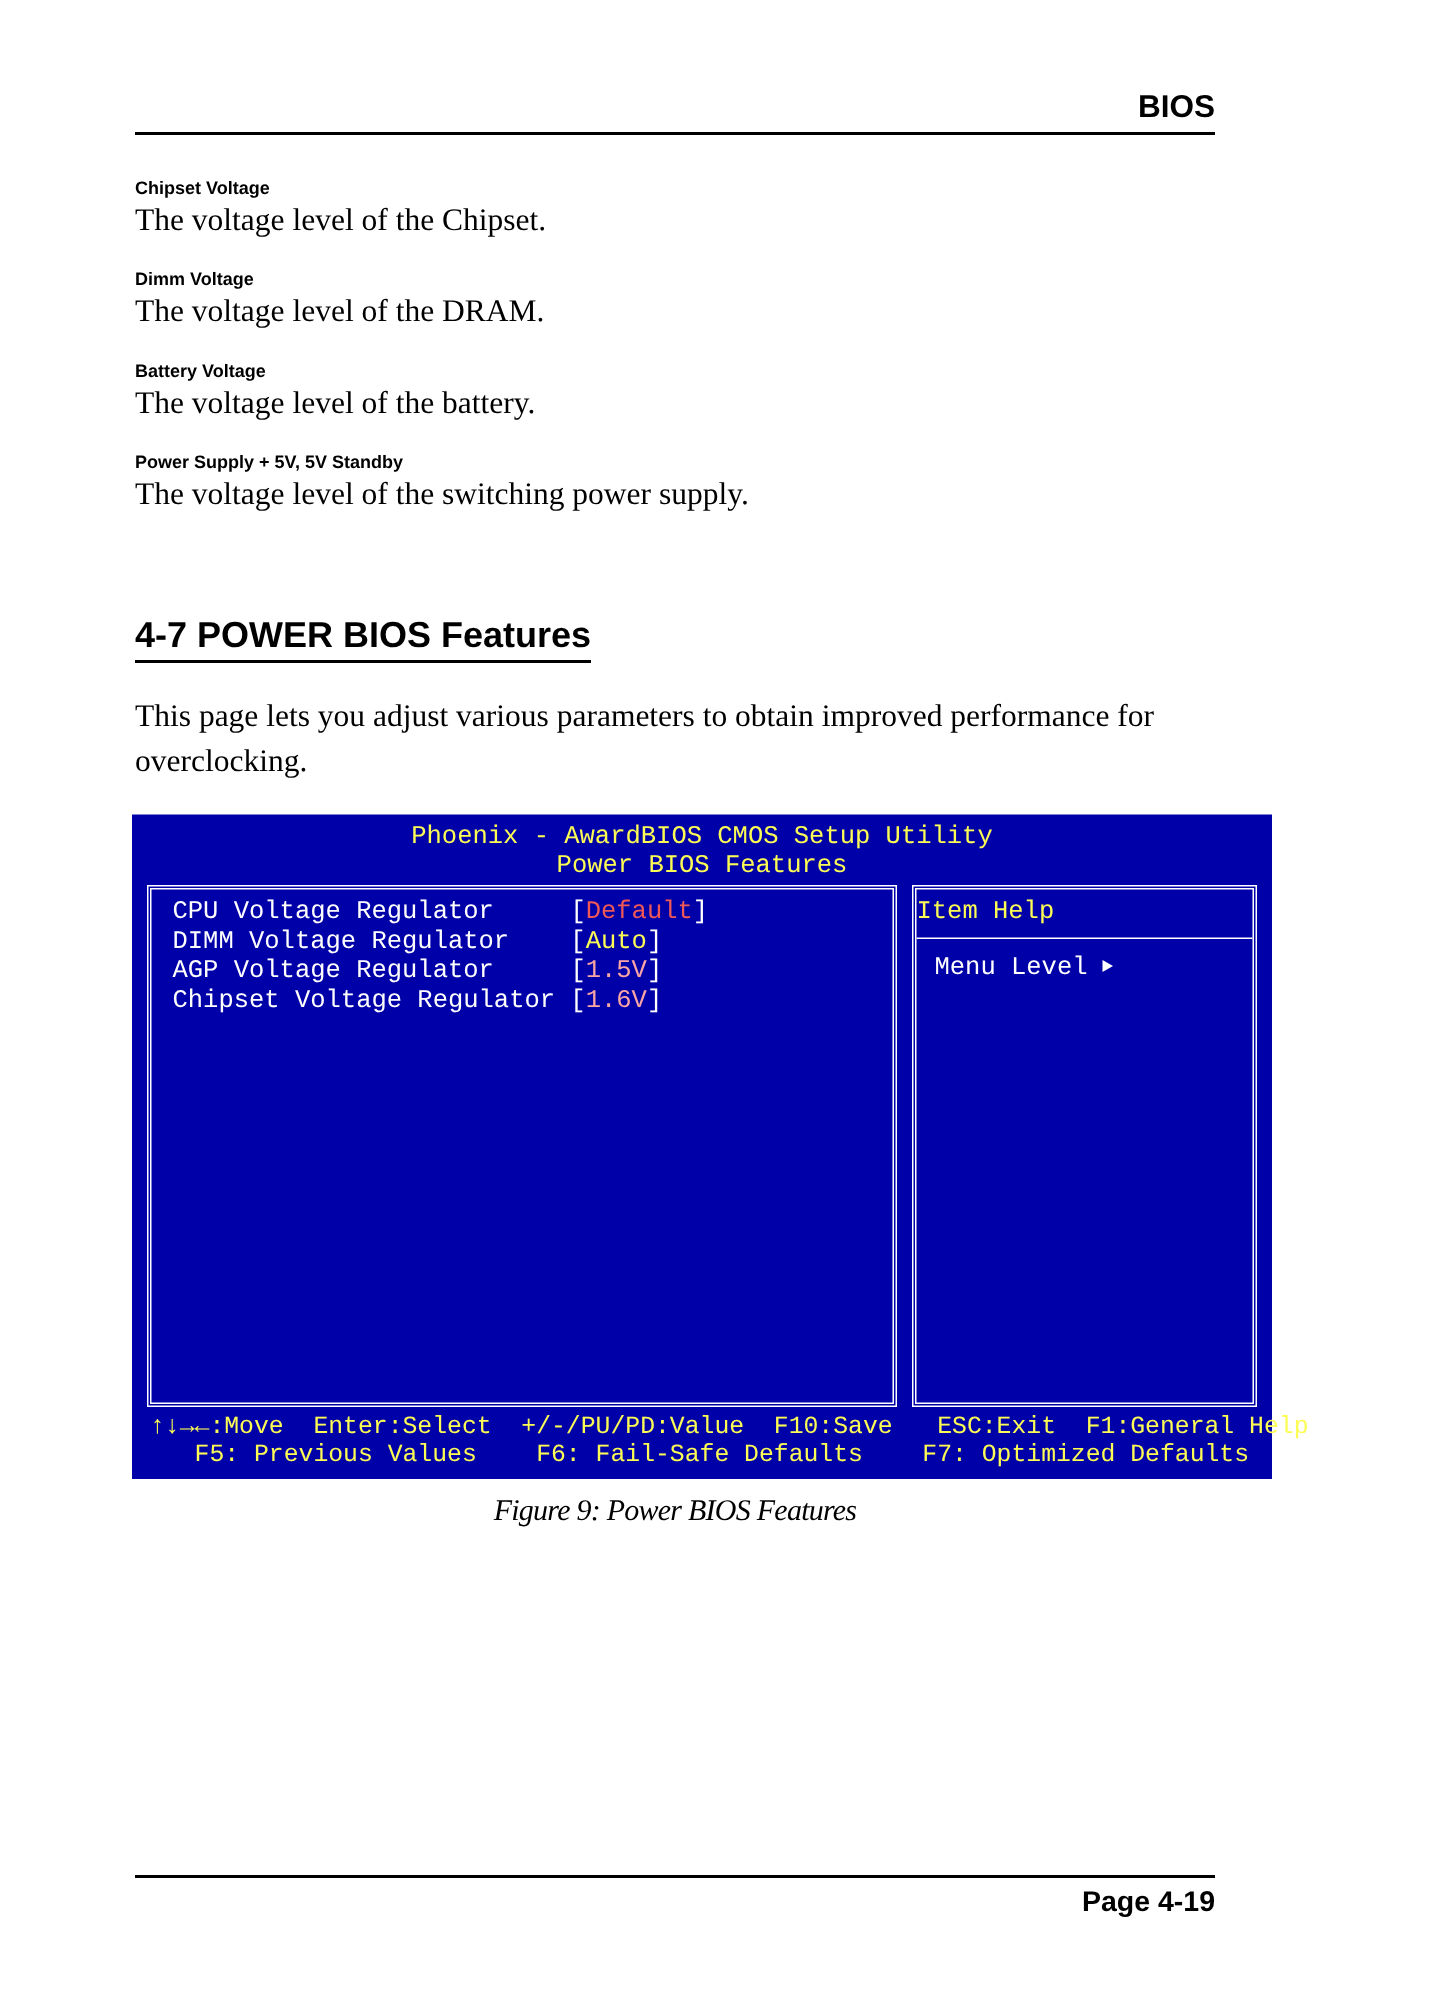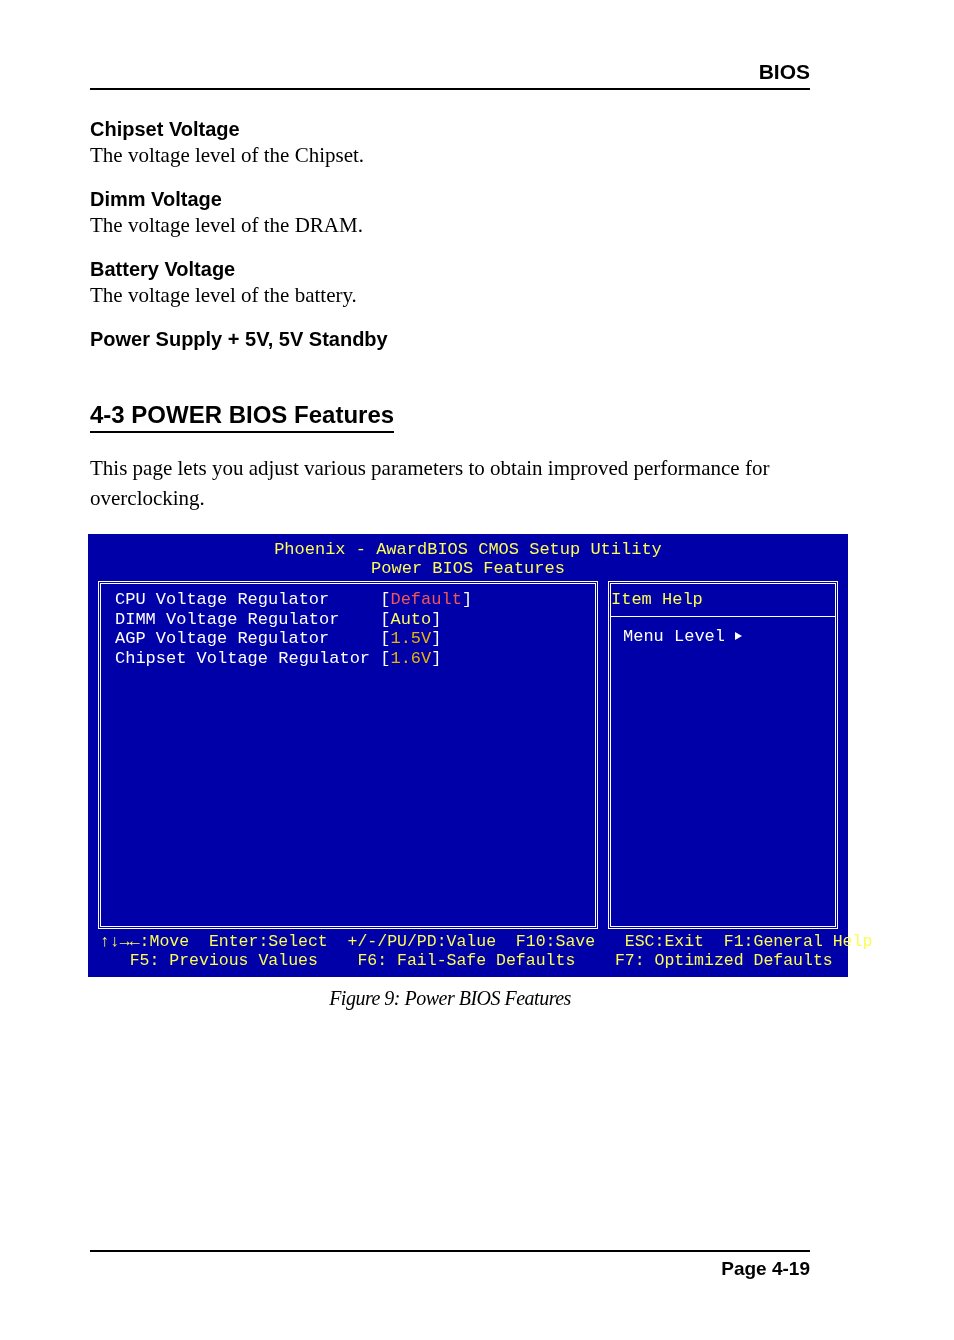--- a/index.html
+++ b/index.html
@@ -23,21 +23,21 @@
   .header-title {
     font-family: Arial, Helvetica, sans-serif;
     font-weight: bold;
     font-size: 21px;
     text-align: right;
     padding-bottom: 4px;
   }
   .def-title {
     font-family: Arial, Helvetica, sans-serif;
     font-weight: bold;
-    font-size: 20px;
+    font-size: 12px;
     margin-bottom: 2px;
   }
   .def-body {
     font-size: 21px;
     margin-bottom: 20px;
   }
   .section-heading {
     font-family: Arial, Helvetica, sans-serif;
     font-weight: 900;
     font-size: 24px;
@@ -106,21 +106,21 @@
     border-bottom: 1px solid #fff;
   }
   .bios-right-body {
     padding: 10px 12px;
   }
   .bios-row {
     white-space: pre;
   }
   .bios-val-red { color: #f05858; }
   .bios-val-yel { color: #fcfc54; }
-  .bios-val-wht { color: #eab308; text-align: center; }
+  .bios-val-wht { color: #fca5a5; text-align: center; }
   .bios-footer {
     color: #fcfc54;
     padding: 4px 12px 2px 12px;
     white-space: pre;
     font-size: 16.5px;
   }
   .chev {
     display: inline-block;
     width: 0; height: 0;
     border-top: 4px solid transparent;
@@ -166,23 +166,24 @@
   <div>
     <div class="def-title">Dimm Voltage</div>
     <div class="def-body">The voltage level of the DRAM.</div>
   </div>
   <div>
     <div class="def-title">Battery Voltage</div>
     <div class="def-body">The voltage level of the battery.</div>
   </div>
   <div>
     <div class="def-title">Power Supply + 5V, 5V Standby</div>
-  </div>
-
-  <div class="section-heading">4-3 POWER BIOS Features</div>
+    <div class="def-body">The voltage level of the switching power supply.</div>
+  </div>
+
+  <div class="section-heading">4-7 POWER BIOS Features</div>
   <div class="section-body">This page lets you adjust various parameters to obtain improved performance for overclocking.</div>
 
 
   <div class="bios-box">
     <div class="bios-header"><span>Phoenix - AwardBIOS CMOS Setup Utility</span>
 <span>Power BIOS Features</span></div>
     <div class="bios-mid">
       <div class="bios-left">
         <div class="bios-row"><span>CPU Voltage Regulator</span>     [<span class="bios-val-red">Default</span>]</div>
         <div class="bios-row"><span>DIMM Voltage Regulator</span>    [<span class="bios-val-yel">Auto</span>]</div>

